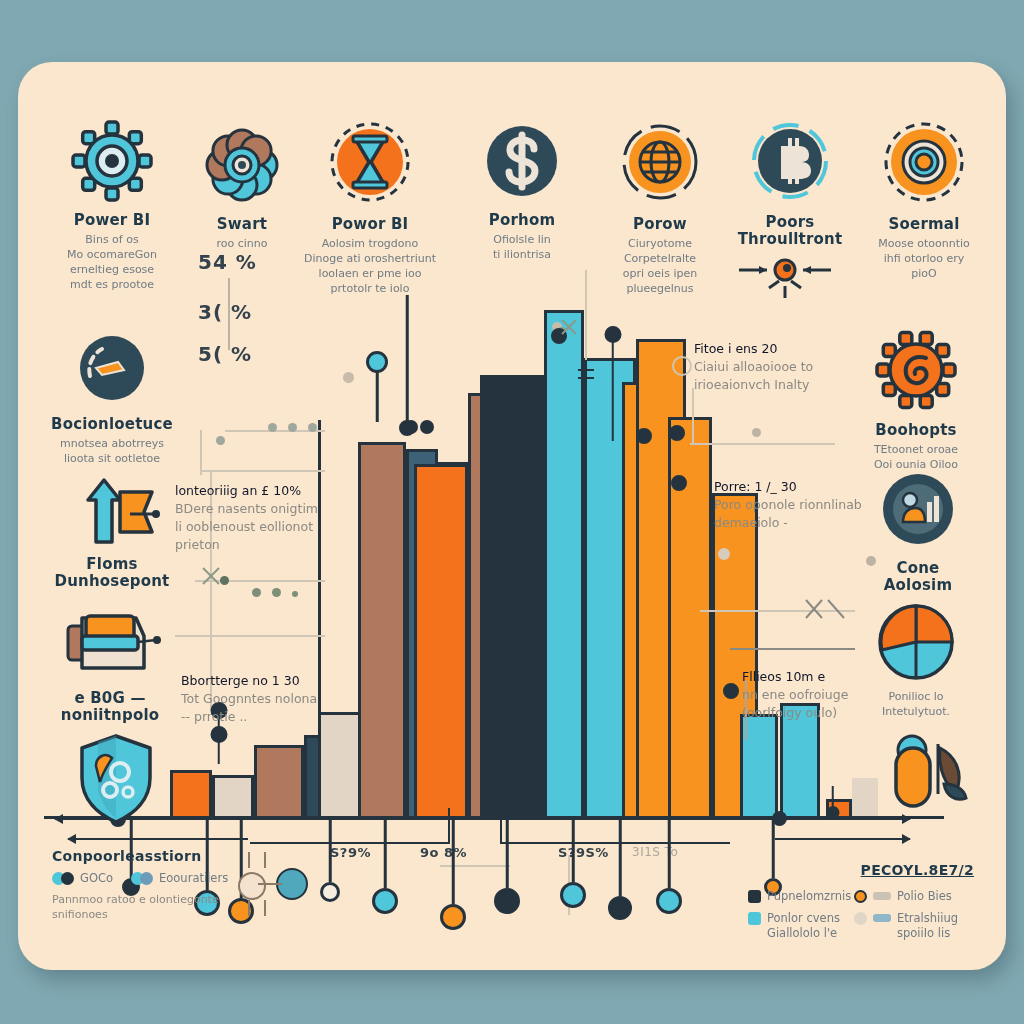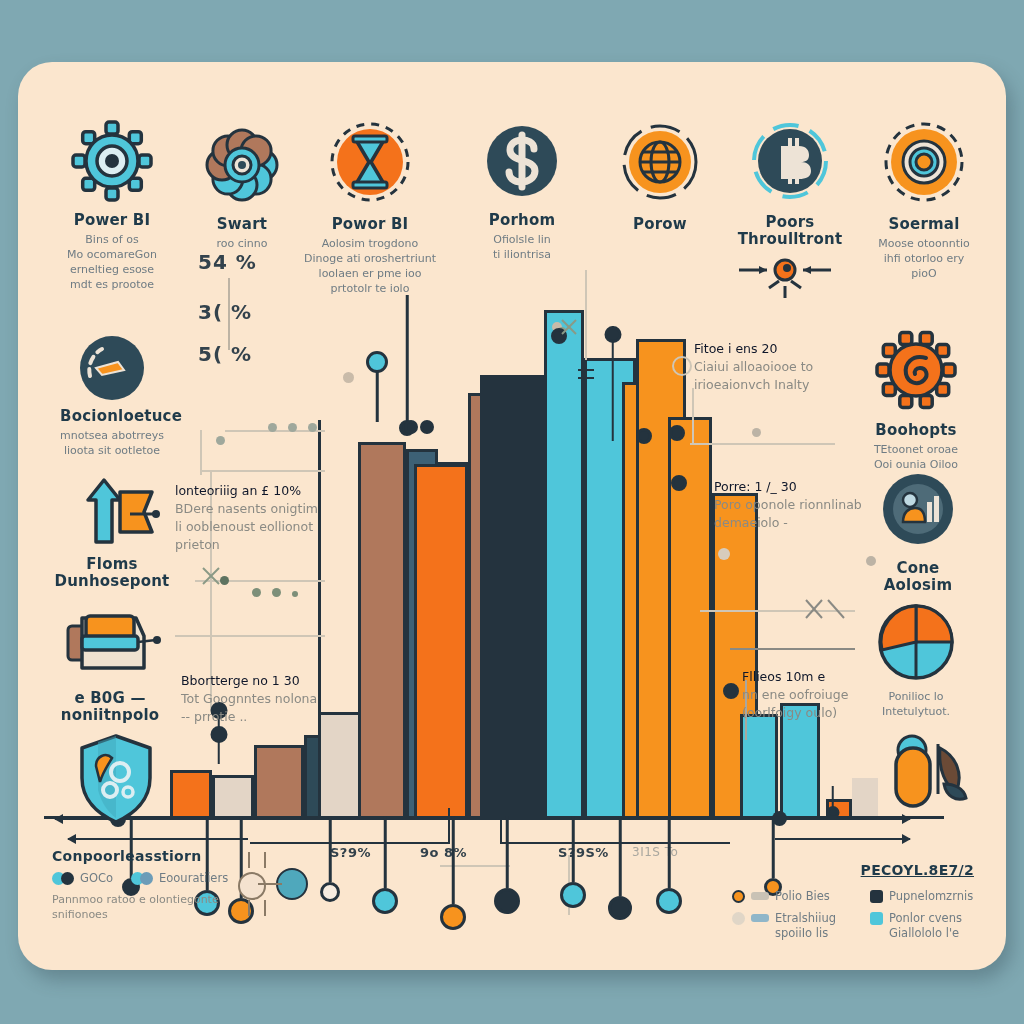--- a/index.html
+++ b/index.html
@@ -399,20 +399,24 @@
         <div class="glyphwrap">
           <svg width="92" height="92" viewBox="0 0 92 92">
             <circle cx="46" cy="46" r="36" fill="none" stroke="#24333E" stroke-width="3" stroke-dasharray="30 10"></circle>
             <circle cx="46" cy="46" r="31" fill="#F7931E"></circle>
             <circle cx="46" cy="46" r="20" fill="none" stroke="#24333E" stroke-width="3"></circle>
             <ellipse cx="46" cy="46" rx="9" ry="20" fill="none" stroke="#24333E" stroke-width="3"></ellipse>
             <path d="M26 46 H66 M29 36 H63 M29 56 H63" stroke="#24333E" stroke-width="3"></path>
           </svg>
         </div>
         <div class="icon-title" style="white-space: pre-line; margin-top: 8px;">Porow</div>
+        <div class="icon-sub" style="white-space: pre-line;">Ciuryotome
+Corpetelralte
+opri oeis ipen
+plueegelnus</div>
       </div>
       <div class="iconblock" style="left: 720px; top: 116px;">
         <div class="glyphwrap">
           <svg width="90" height="90" viewBox="0 0 90 90">
             <circle cx="45" cy="45" r="36" fill="none" stroke="#4FC6DA" stroke-width="4" stroke-dasharray="26 12"></circle>
             <circle cx="45" cy="45" r="32" fill="#2E4A58"></circle>
             <path d="M45 22 V68 M52 22 V68" stroke="#EDE3D6" stroke-width="4"></path>
             <path d="M36 30 H54 C61 30 64 34 64 39 C64 44 61 46 56 46 C62 46 66 49 66 55 C66 61 61 63 54 63 H36 Z" fill="#EDE3D6"></path>
           </svg>
         </div>
@@ -438,21 +442,21 @@
 
   <div id="left-icons">
       <div class="iconblock" style="left: 42px; top: 328px;">
         <div class="glyphwrap">
           <svg width="80" height="80" viewBox="0 0 80 80">
             <circle cx="40" cy="40" r="32" fill="#2E4A58"></circle>
             <path d="M18 48 A24 24 0 0 1 30 21" fill="none" stroke="#EDE3D6" stroke-width="4" stroke-linecap="round" stroke-dasharray="7 6"></path>
             <path d="M24 40 L46 34 L52 42 L30 47 Z" fill="#F7931E" stroke="#EDE3D6" stroke-width="2"></path>
           </svg>
         </div>
-        <div class="icon-title" style="white-space: pre-line; margin-top: 0; text-align: right;">Bocionloetuce</div>
+        <div class="icon-title" style="white-space: pre-line; margin-top: 8px;">Bocionloetuce</div>
         <div class="icon-sub" style="white-space: pre-line;">mnotsea abotrreys
 lioota sit ootletoe</div>
       </div>
       <div class="iconblock" style="left: 42px; top: 474px;">
         <div class="glyphwrap">
           <svg width="96" height="74" viewBox="0 0 96 74">
             <path d="M40 6 L56 26 H48 V68 H32 V26 H24 Z" fill="#4FC6DA" stroke="#24333E" stroke-width="3.5" stroke-linejoin="round"></path>
             <path d="M56 18 H88 L80 38 L88 58 H56 Z" fill="#F7931E" stroke="#24333E" stroke-width="3.5" stroke-linejoin="round"></path>
             <line x1="66" y1="40" x2="92" y2="40" stroke="#24333E" stroke-width="3"></line>
             <circle cx="92" cy="40" r="4" fill="#24333E"></circle>
@@ -568,37 +572,37 @@
     </div>
     <div class="lg-note" style="white-space:pre-line;">Pannmoo ratoo e olontiegonte
 snifionoes</div>
   </div>
 
   <div class="legend" style="left:748px;top:862px;width:230px;">
     <div class="lg-title" style="text-align:right;margin-right:4px;text-decoration:underline;">PECOYL.8E7/2</div>
     <div style="display:flex;gap:14px;margin-top:4px;">
       <div style="width:110px;">
         <div class="lg-row">
+          <div class="sw" style="background:#24333E"></div>
+          <div class="lg-text">Pupnelomzrnis</div>
+        </div>
+        <div class="lg-row">
+          <div class="sw" style="background:#4FC6DA"></div>
+          <div class="lg-text" style="white-space:pre-line;">Ponlor cvens
+Giallololo l'e</div>
+        </div>
+      </div>
+      <div style="width:110px;">
+        <div class="lg-row">
           <div class="sw round" style="background:#F7931E;border:2px solid #24333E;box-sizing:border-box;margin-left:-16px;"></div>
           <div class="sw" style="background:#C9C2B5;width:18px;height:8px;margin-top:3px;"></div>
           <div class="lg-text">Polio Bies</div>
         </div>
         <div class="lg-row">
           <div class="sw round" style="background:#E0D6C7;margin-left:-16px;"></div>
           <div class="sw" style="background:#8FB6C9;width:18px;height:8px;margin-top:3px;"></div>
           <div class="lg-text" style="white-space:pre-line;">Etralshiiug
 spoiiIo lis</div>
         </div>
       </div>
-      <div style="width:110px;">
-        <div class="lg-row">
-          <div class="sw" style="background:#24333E"></div>
-          <div class="lg-text">Pupnelomzrnis</div>
-        </div>
-        <div class="lg-row">
-          <div class="sw" style="background:#4FC6DA"></div>
-          <div class="lg-text" style="white-space:pre-line;">Ponlor cvens
-Giallololo l'e</div>
-        </div>
-      </div>
     </div>
   </div>
 </div>
 
 </body></html>

